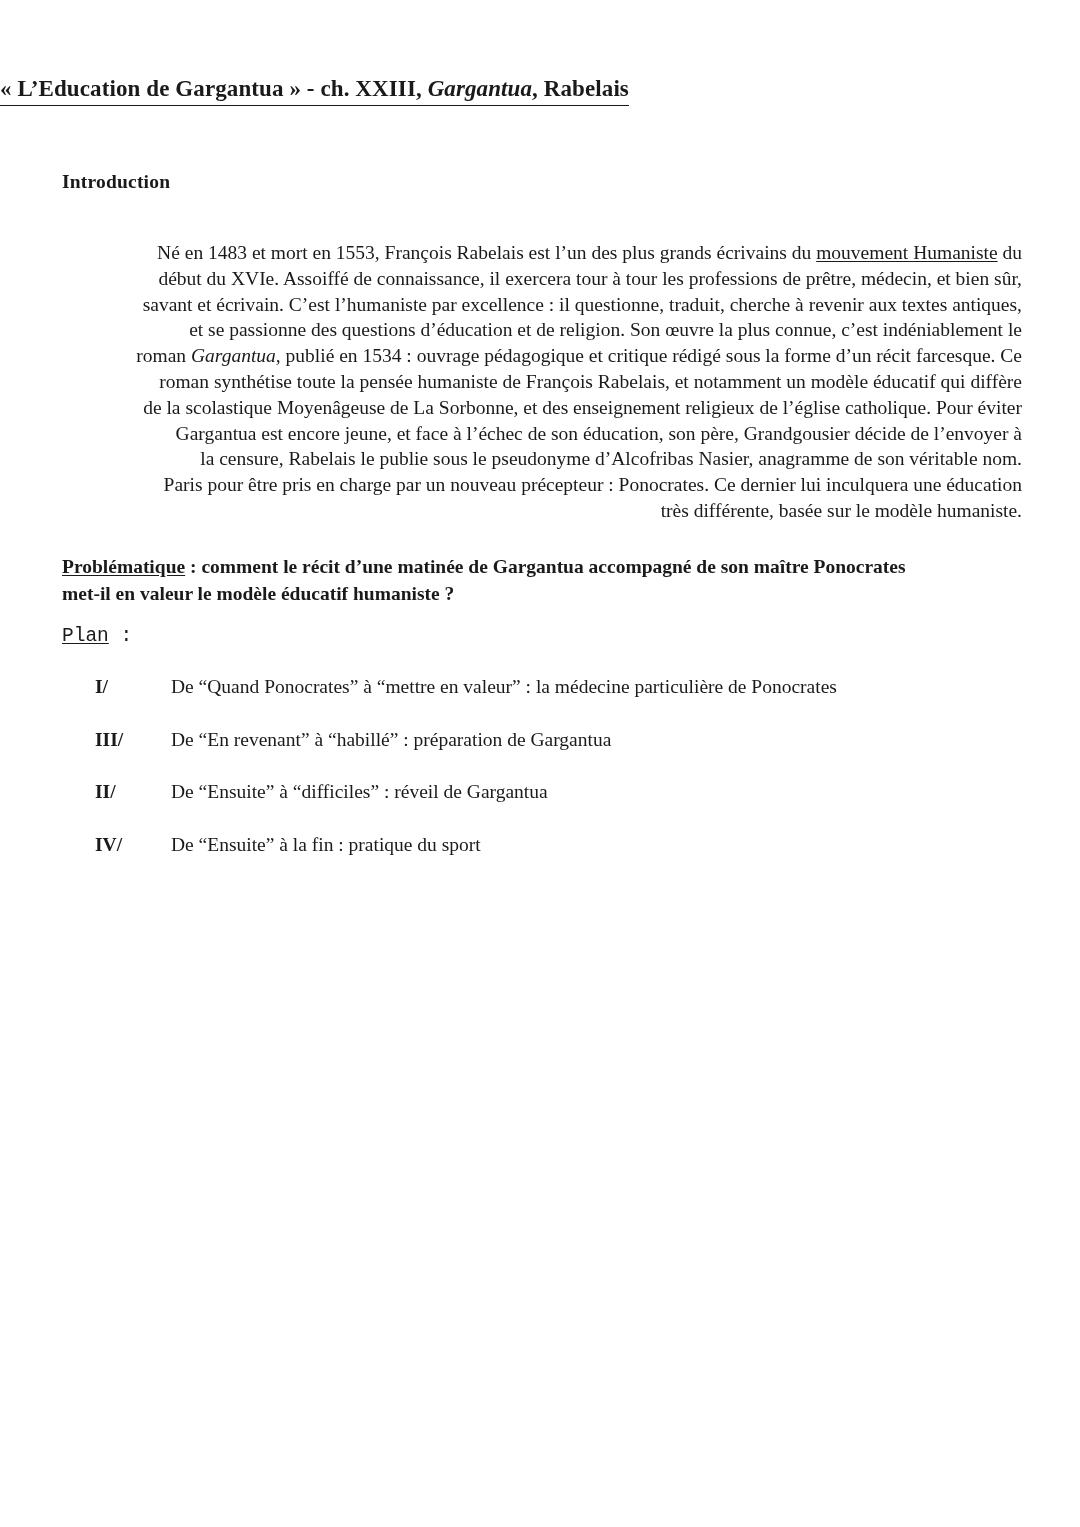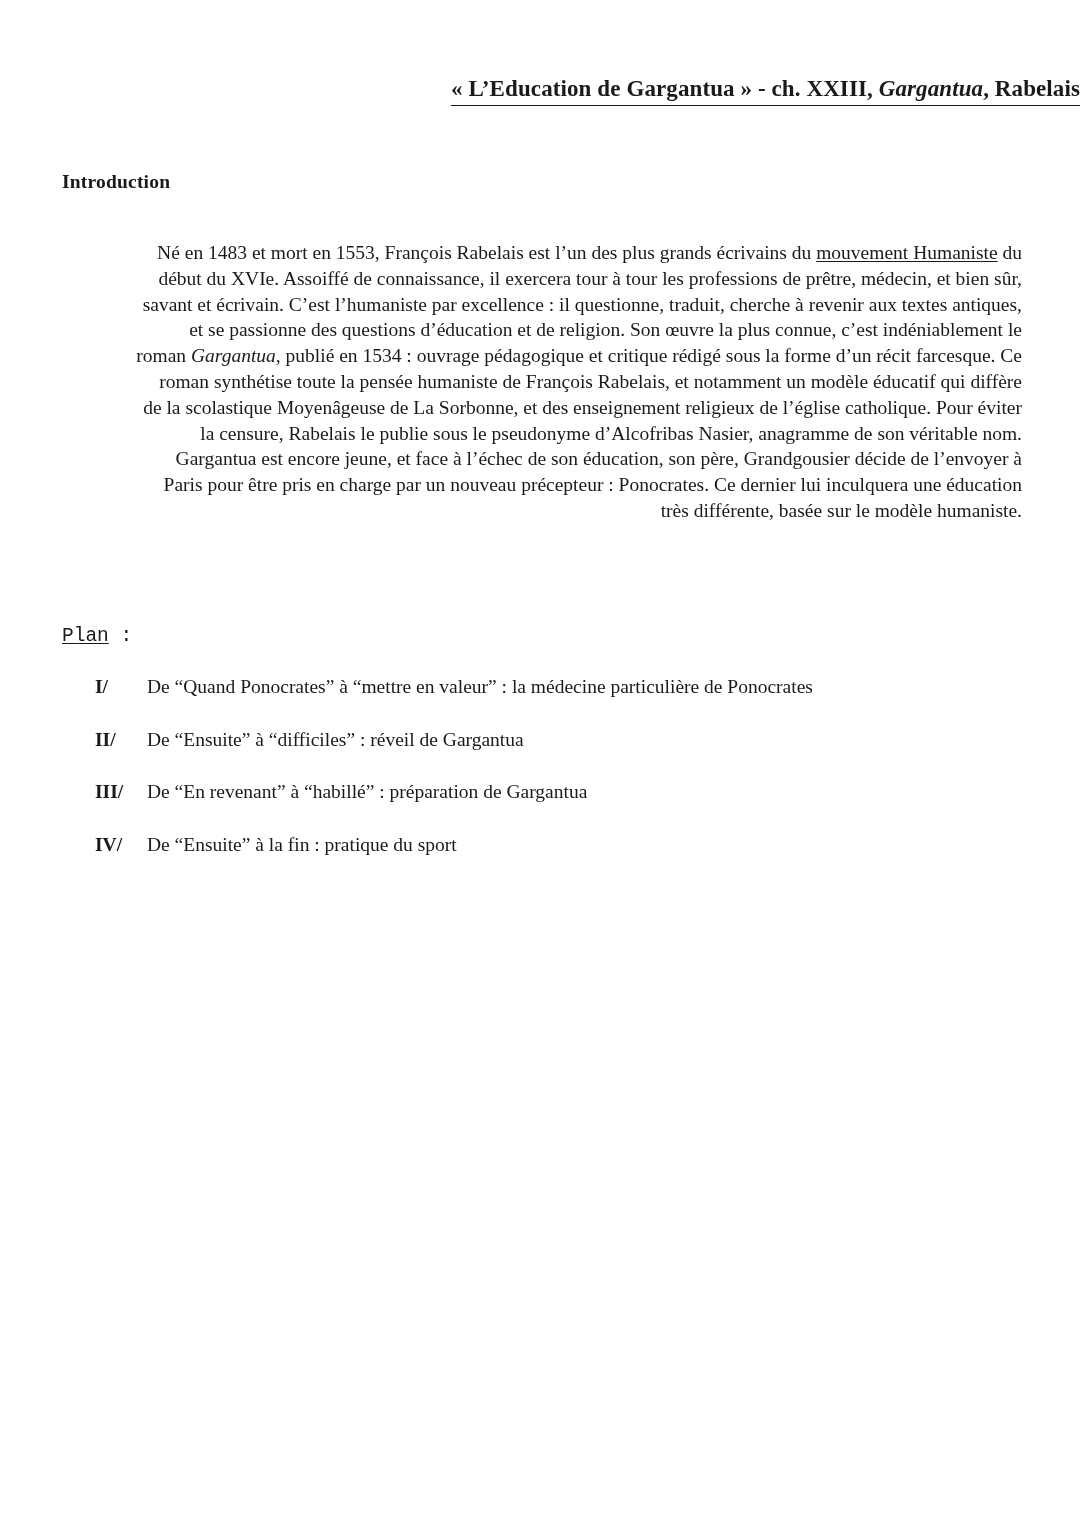--- a/index.html
+++ b/index.html
@@ -17,21 +17,21 @@
     box-sizing: border-box;
     overflow: hidden;
   }
 
   
   .doc-title {
     position: absolute;
     left: 0;
     right: 0;
     top: 60px;
-    text-align: right;
+    text-align: left;
     font-size: 23px;
     font-weight: bold;
     letter-spacing: 0.1px;
     line-height: 1.2;
   }
   .doc-title .tline {
     display: inline-block;
     border-bottom: 1.6px solid #1a1a1a;
     padding-bottom: 2px;
   }
@@ -111,20 +111,21 @@
     white-space: nowrap;
   }
   .plan-num {
     font-weight: bold;
     width: 52px;
     flex: 0 0 52px;
     text-align: left;
   }
   .plan-text {
     flex: 0 1 auto;
+    margin-left: 24px;
   }
 </style>
 </head>
 <body>
 
 <div class="page">
 
   <h1 class="doc-title">
     <span class="tline"><span>« L’Education de Gargantua » - ch. XXIII, </span><span class="ital">Gargantua</span><span>, Rabelais</span></span>
   </h1>
@@ -132,41 +133,45 @@
   <h2 class="section-heading">Introduction</h2>
 
   <div class="body-block" id="intro-block">
       <span class="ln"><span>Né en 1483 et mort en 1553, François Rabelais est l’un des plus grands écrivains du </span><span class="u">mouvement Humaniste</span><span> du</span></span>
       <span class="ln"><span>début du XVIe. Assoiffé de connaissance, il exercera tour à tour les professions de prêtre, médecin, et bien sûr,</span></span>
       <span class="ln"><span>savant et écrivain. C’est l’humaniste par excellence : il questionne, traduit, cherche à revenir aux textes antiques,</span></span>
       <span class="ln"><span>et se passionne des questions d’éducation et de religion. Son œuvre la plus connue, c’est indéniablement le</span></span>
       <span class="ln"><span>roman </span><span class="it">Gargantua</span><span>, publié en 1534 : ouvrage pédagogique et critique rédigé sous la forme d’un récit farcesque. Ce</span></span>
       <span class="ln"><span>roman synthétise toute la pensée humaniste de François Rabelais, et notamment un modèle éducatif qui diffère</span></span>
       <span class="ln"><span>de la scolastique Moyenâgeuse de La Sorbonne, et des enseignement religieux de l’église catholique. Pour éviter</span></span>
+      <span class="ln"><span>Gargantua est encore jeune, et face à l’échec de son éducation, son père, Grandgousier décide de l’envoyer à</span></span>
       <span class="ln"><span>la censure, Rabelais le publie sous le pseudonyme d’Alcofribas Nasier, anagramme de son véritable nom.</span></span>
-      <span class="ln"><span>Gargantua est encore jeune, et face à l’échec de son éducation, son père, Grandgousier décide de l’envoyer à</span></span>
       <span class="ln"><span>Paris pour être pris en charge par un nouveau précepteur : Ponocrates. Ce dernier lui inculquera une éducation</span></span>
       <span class="ln"><span>très différente, basée sur le modèle humaniste.</span></span>
     </div>
 
+  <div class="problematique">
+    <span class="ln"><span class="u">Problématique</span><span> : comment le récit d’une matinée de Gargantua accompagné de son maître Ponocrates</span></span>
+    <span class="ln">met-il en valeur le modèle éducatif humaniste ?</span>
+  </div>
 
   <div class="plan-label"><span class="u">Plan</span><span> :</span></div>
 
   <div class="plan-list" id="plan-list">
       <div class="plan-item">
         <span class="plan-num">I/</span>
         <span class="plan-text">De “Quand Ponocrates” à “mettre en valeur” : la médecine particulière de Ponocrates</span>
       </div>
       <div class="plan-item">
+        <span class="plan-num">III/</span>
+        <span class="plan-text">De “En revenant” à “habillé” : préparation de Gargantua</span>
+      </div>
+      <div class="plan-item">
         <span class="plan-num">II/</span>
         <span class="plan-text">De “Ensuite” à “difficiles” : réveil de Gargantua</span>
-      </div>
-      <div class="plan-item">
-        <span class="plan-num">III/</span>
-        <span class="plan-text">De “En revenant” à “habillé” : préparation de Gargantua</span>
       </div>
       <div class="plan-item">
         <span class="plan-num">IV/</span>
         <span class="plan-text">De “Ensuite” à la fin : pratique du sport</span>
       </div>
     </div>
 
 </div>
 
 </body></html>

